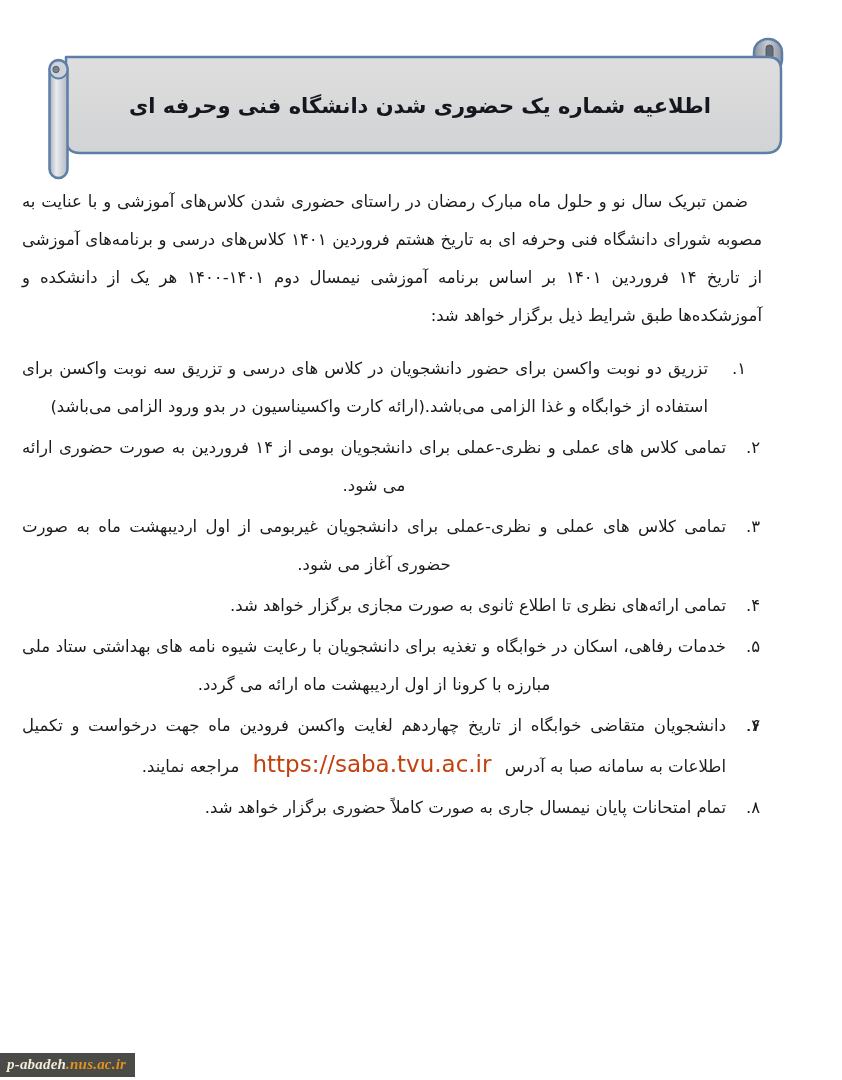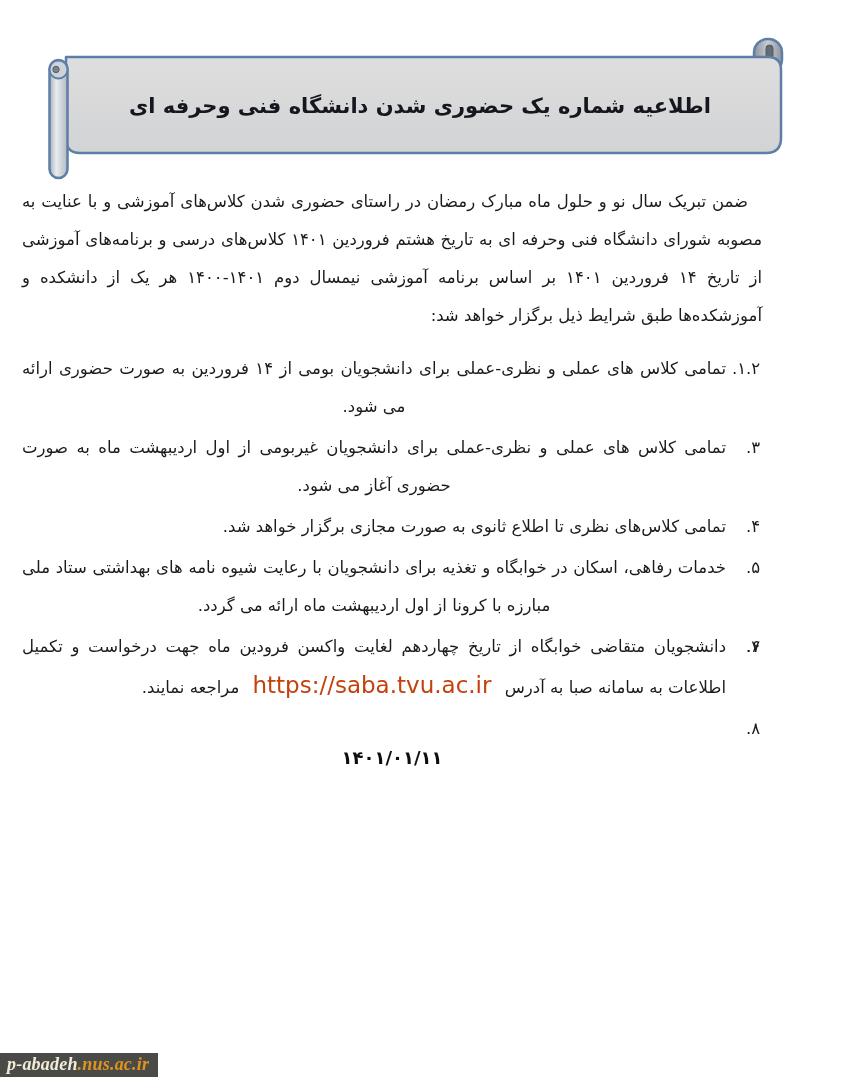--- a/index.html
+++ b/index.html
@@ -70,21 +70,21 @@
     color: #0d0d0d;
   }
   .watermark {
     position: absolute;
     left: 0; bottom: 3px;
     background: #4a4a47;
     padding: 3px 9px 5px 7px;
     font-family: "Liberation Serif", serif;
     font-style: italic;
     font-weight: bold;
-    font-size: 18px;
+    font-size: 15px;
     color: #f2ecd9;
     letter-spacing: 0.2px;
     line-height: 16px;
   }
   .watermark .suffix { color: #e0931f; }
 </style>
 </head>
 <body>
 
 <div class="page">
@@ -122,57 +122,58 @@
   </svg>
 
   <div class="banner-title">اطلاعیه شماره یک حضوری شدن دانشگاه فنی وحرفه ای</div>
 
   <div class="content">
 
     <p class="intro">ضمن تبریک سال نو و حلول ماه مبارک رمضان در راستای حضوری شدن کلاس‌های آموزشی و با عنایت به مصوبه شورای دانشگاه فنی وحرفه ای به تاریخ هشتم فروردین ۱۴۰۱ کلاس‌های درسی و برنامه‌های آموزشی از تاریخ ۱۴ فروردین ۱۴۰۱ بر اساس برنامه آموزشی نیمسال دوم ۱۴۰۱-۱۴۰۰ هر یک از دانشکده و آموزشکده‌ها طبق شرایط ذیل برگزار خواهد شد:</p>
 
     <div class="item first">
       <span class="num">۱.</span>
+      <span>تزریق دو نوبت واکسن برای حضور دانشجویان در کلاس های درسی و تزریق سه نوبت واکسن برای استفاده از خوابگاه و غذا الزامی می‌باشد.(ارائه کارت واکسیناسیون در بدو ورود الزامی می‌باشد)</span>
     </div>
 
     <div class="item center-last">
       <span class="num">۲.</span>
       <span>تمامی کلاس های عملی و نظری-عملی برای دانشجویان بومی از ۱۴ فروردین به صورت حضوری ارائه می شود.</span>
     </div>
 
     <div class="item center-last">
       <span class="num">۳.</span>
       <span>تمامی کلاس های عملی و نظری-عملی برای دانشجویان غیربومی از اول اردیبهشت ماه به صورت حضوری آغاز می شود.</span>
     </div>
 
     <div class="item">
       <span class="num">۴.</span>
-      <span>تمامی کلاس‌های نظری تا اطلاع ثانوی به صورت مجازی برگزار خواهد شد.</span>
+      <span>تمامی ارائه‌های نظری تا اطلاع ثانوی به صورت مجازی برگزار خواهد شد.</span>
     </div>
 
     <div class="item center-last">
       <span class="num">۵.</span>
       <span>خدمات رفاهی، اسکان در خوابگاه و تغذیه برای دانشجویان با رعایت شیوه نامه های بهداشتی ستاد ملی مبارزه با کرونا از اول اردیبهشت ماه ارائه می گردد.</span>
     </div>
 
     <div class="item">
       <span class="num">۶.</span>
     </div>
 
     <div class="item">
       <span class="num">۷.</span>
       <span>دانشجویان متقاضی خوابگاه از تاریخ چهاردهم لغایت واکسن فرودین ماه جهت درخواست و تکمیل اطلاعات به سامانه صبا به آدرس</span>
       <span class="url">https://saba.tvu.ac.ir</span>
       <span>مراجعه نمایند.</span>
     </div>
 
     <div class="item">
       <span class="num">۸.</span>
+      <span>تمام امتحانات پایان نیمسال جاری به صورت کاملاً حضوری برگزار خواهد شد.</span>
     </div>
 
-    <div class="date">۱۴۰۱/۰۱/۱۱</div>
   </div>
 
   <div class="watermark">
     <span>p-abadeh</span><span class="suffix">.nus.ac.ir</span>
   </div>
 
 </div>
 
 </body></html>

